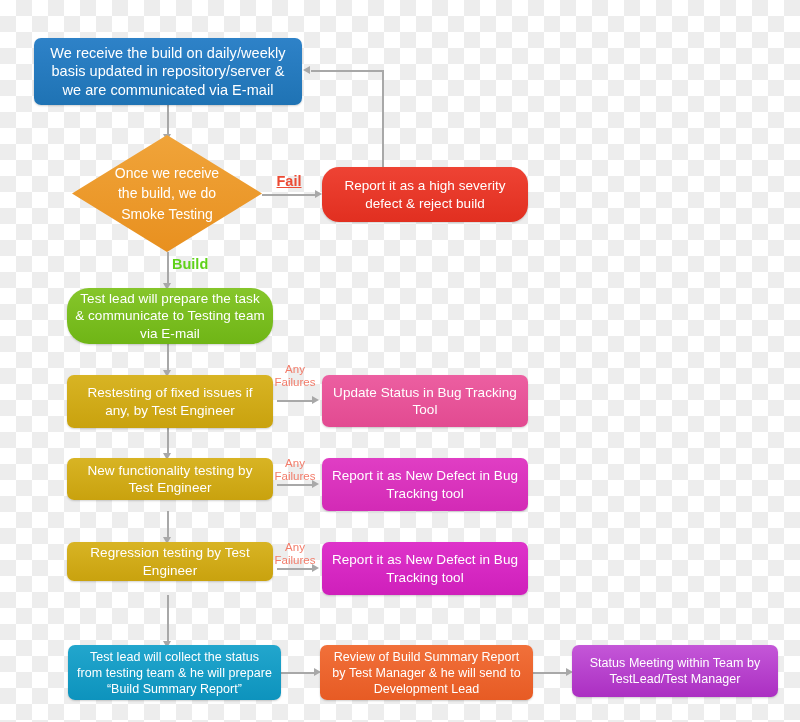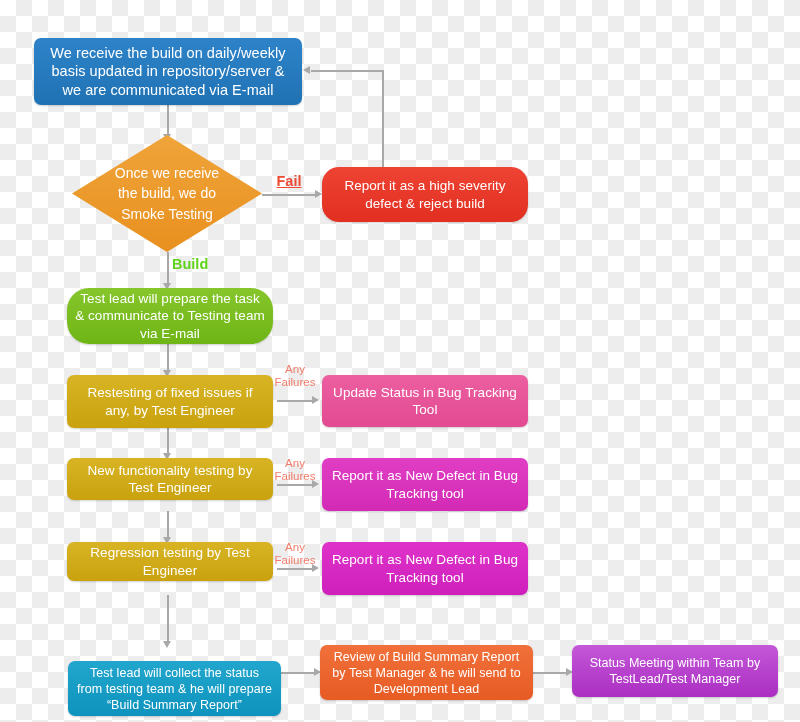--- a/index.html
+++ b/index.html
@@ -42,21 +42,21 @@
   }
   .node span { display: block; width: 100%; }
 
   .n-blue   { background: linear-gradient(180deg, #2e82c8 0%, #1f73b4 100%); }
   .n-red    { background: linear-gradient(180deg, #ee4334 0%, #e12f20 100%); }
   .n-green  { background: linear-gradient(180deg, #86c62b 0%, #6fb516 100%); border-radius: 22px; }
   .n-gold   { background: linear-gradient(180deg, #d8b424 0%, #c9a20e 100%); }
   .n-pink1  { background: linear-gradient(180deg, #ec5fa1 0%, #e24a91 100%); }
   .n-pink2  { background: linear-gradient(180deg, #e03ec4 0%, #d32ab6 100%); }
   .n-pink3  { background: linear-gradient(180deg, #de33ca 0%, #cf1fbb 100%); }
-  .n-teal   { background: linear-gradient(180deg, #22a6cd 0%, #0d93bd 100%); margin-top: 16px; }
+  .n-teal   { background: linear-gradient(180deg, #22a6cd 0%, #0d93bd 100%); }
   .n-orange { background: linear-gradient(180deg, #f1703a 0%, #e75b24 100%); }
   .n-purple { background: linear-gradient(180deg, #c457d8 0%, #ab2fc2 100%); }
 
   
   .diamond-wrap {
     position: absolute;
     z-index: 3;
   }
   .diamond-shape {
     position: absolute;

